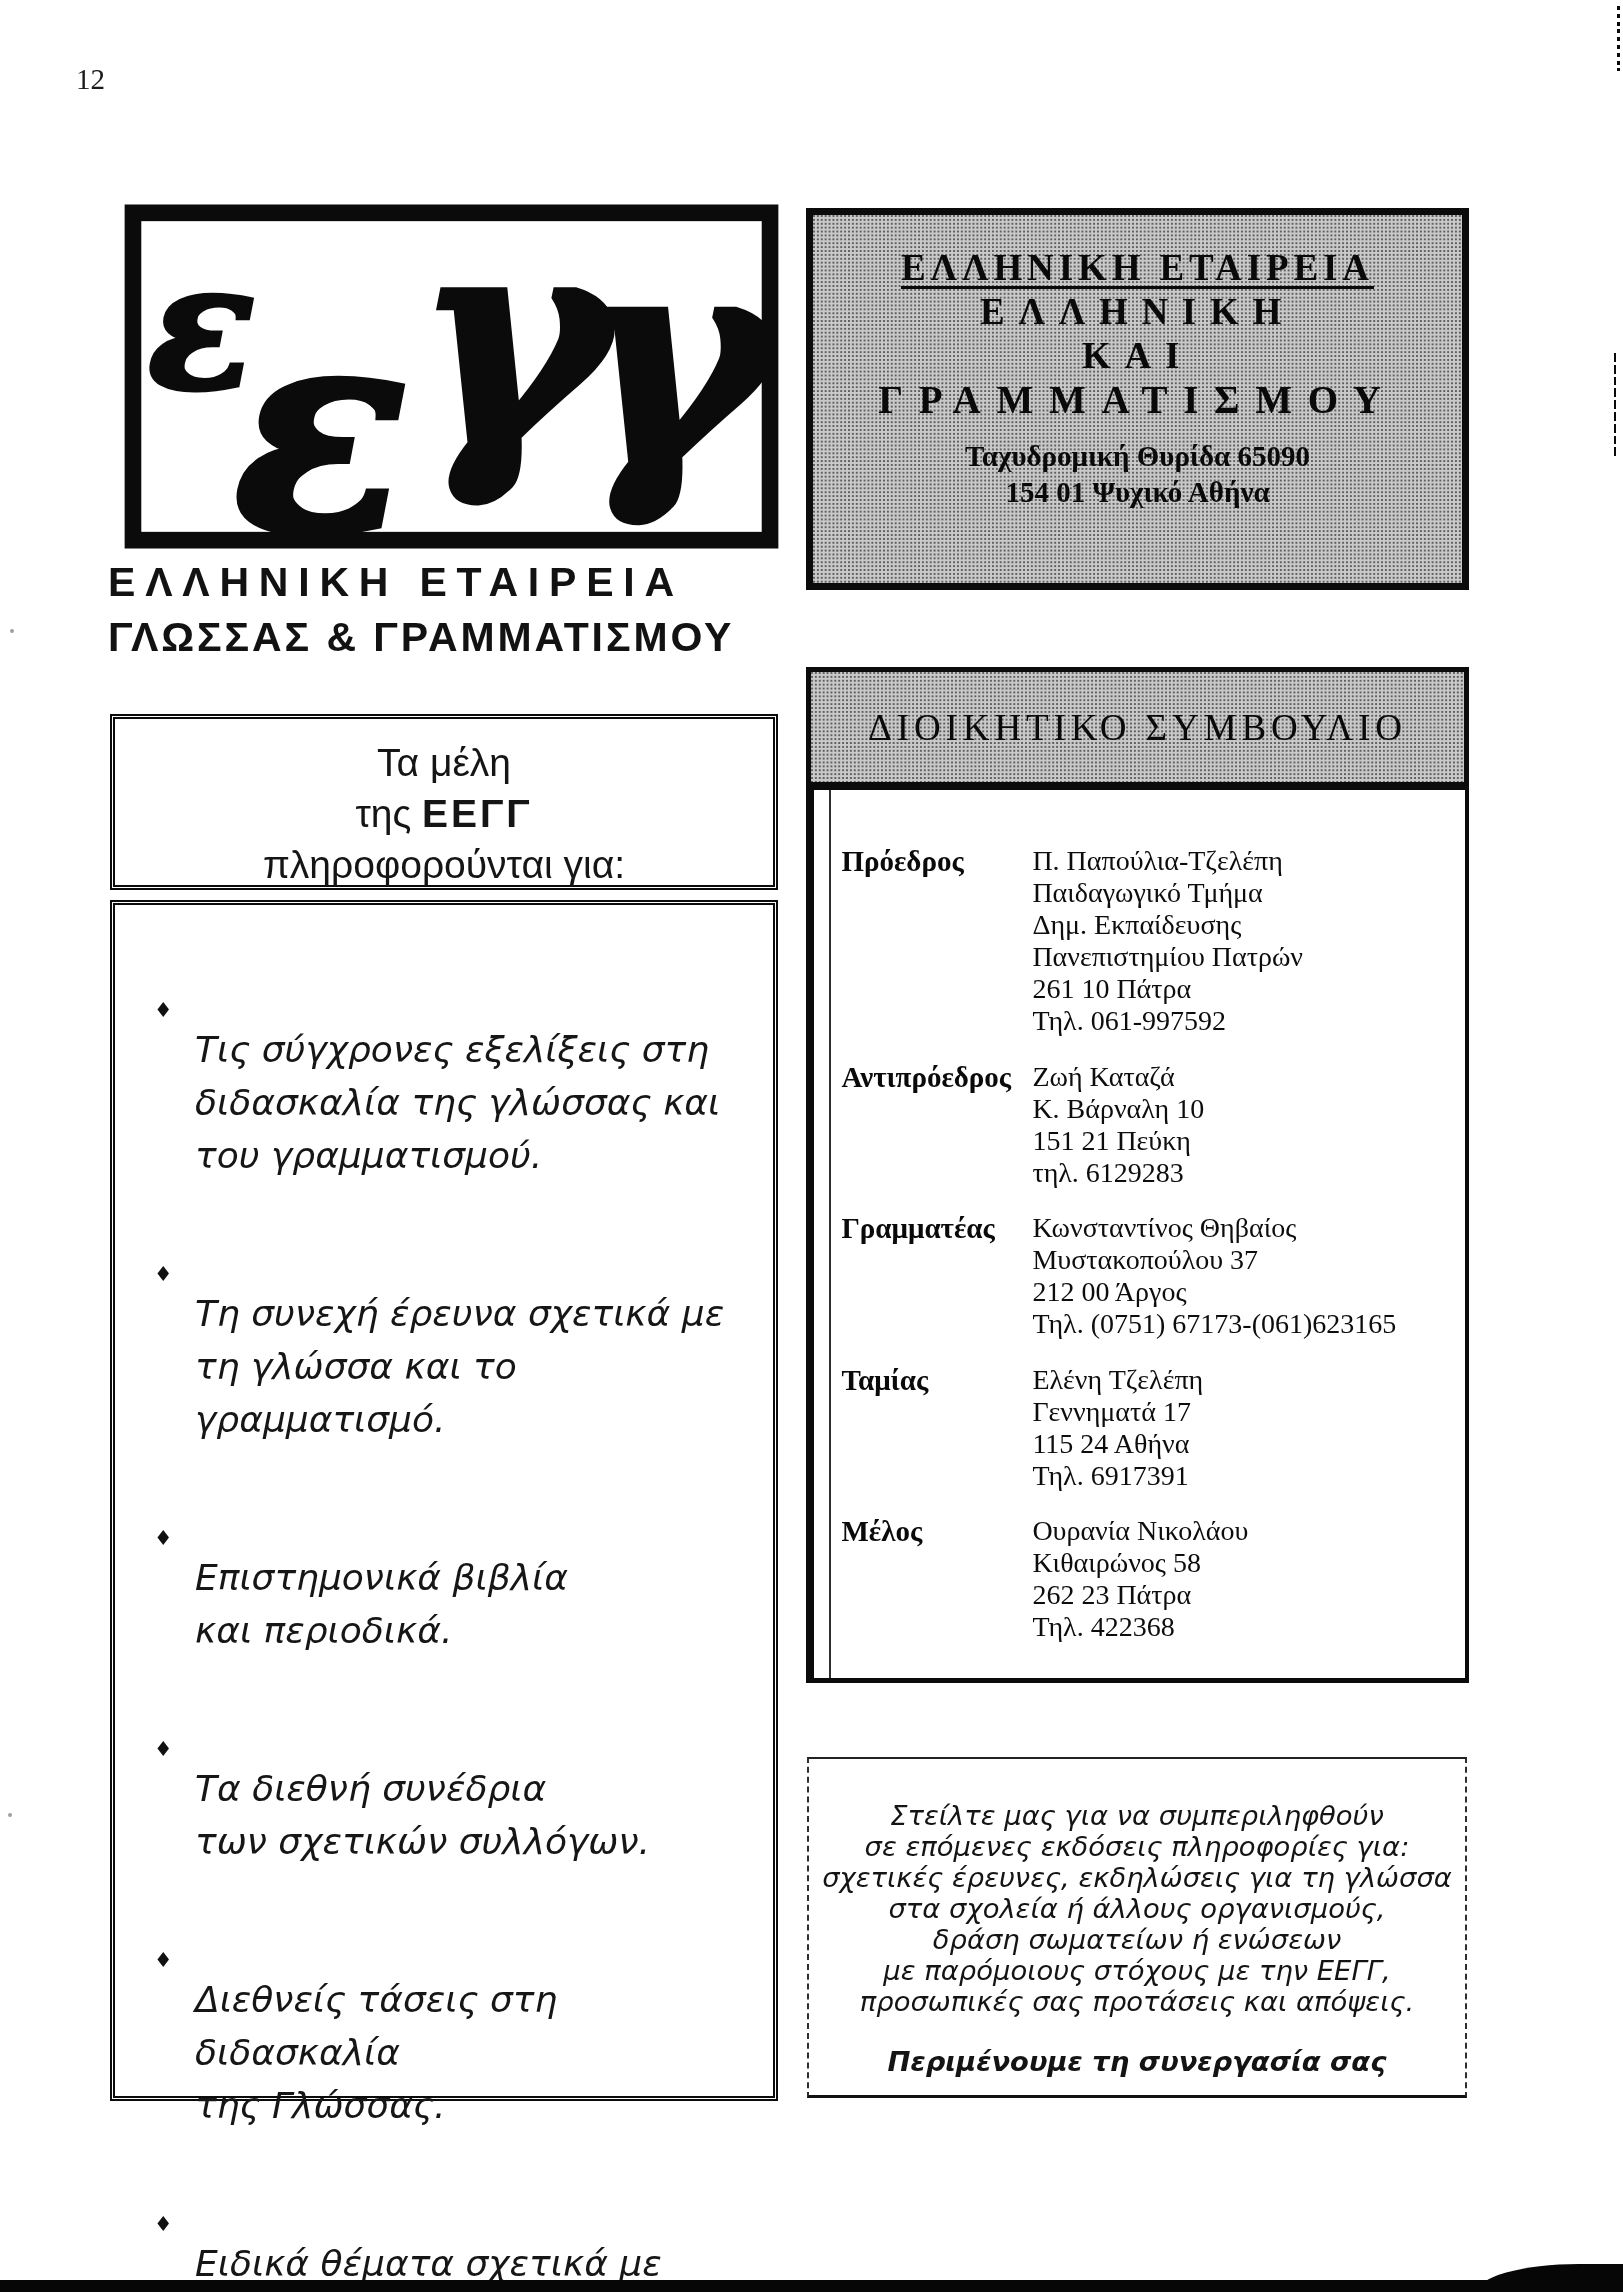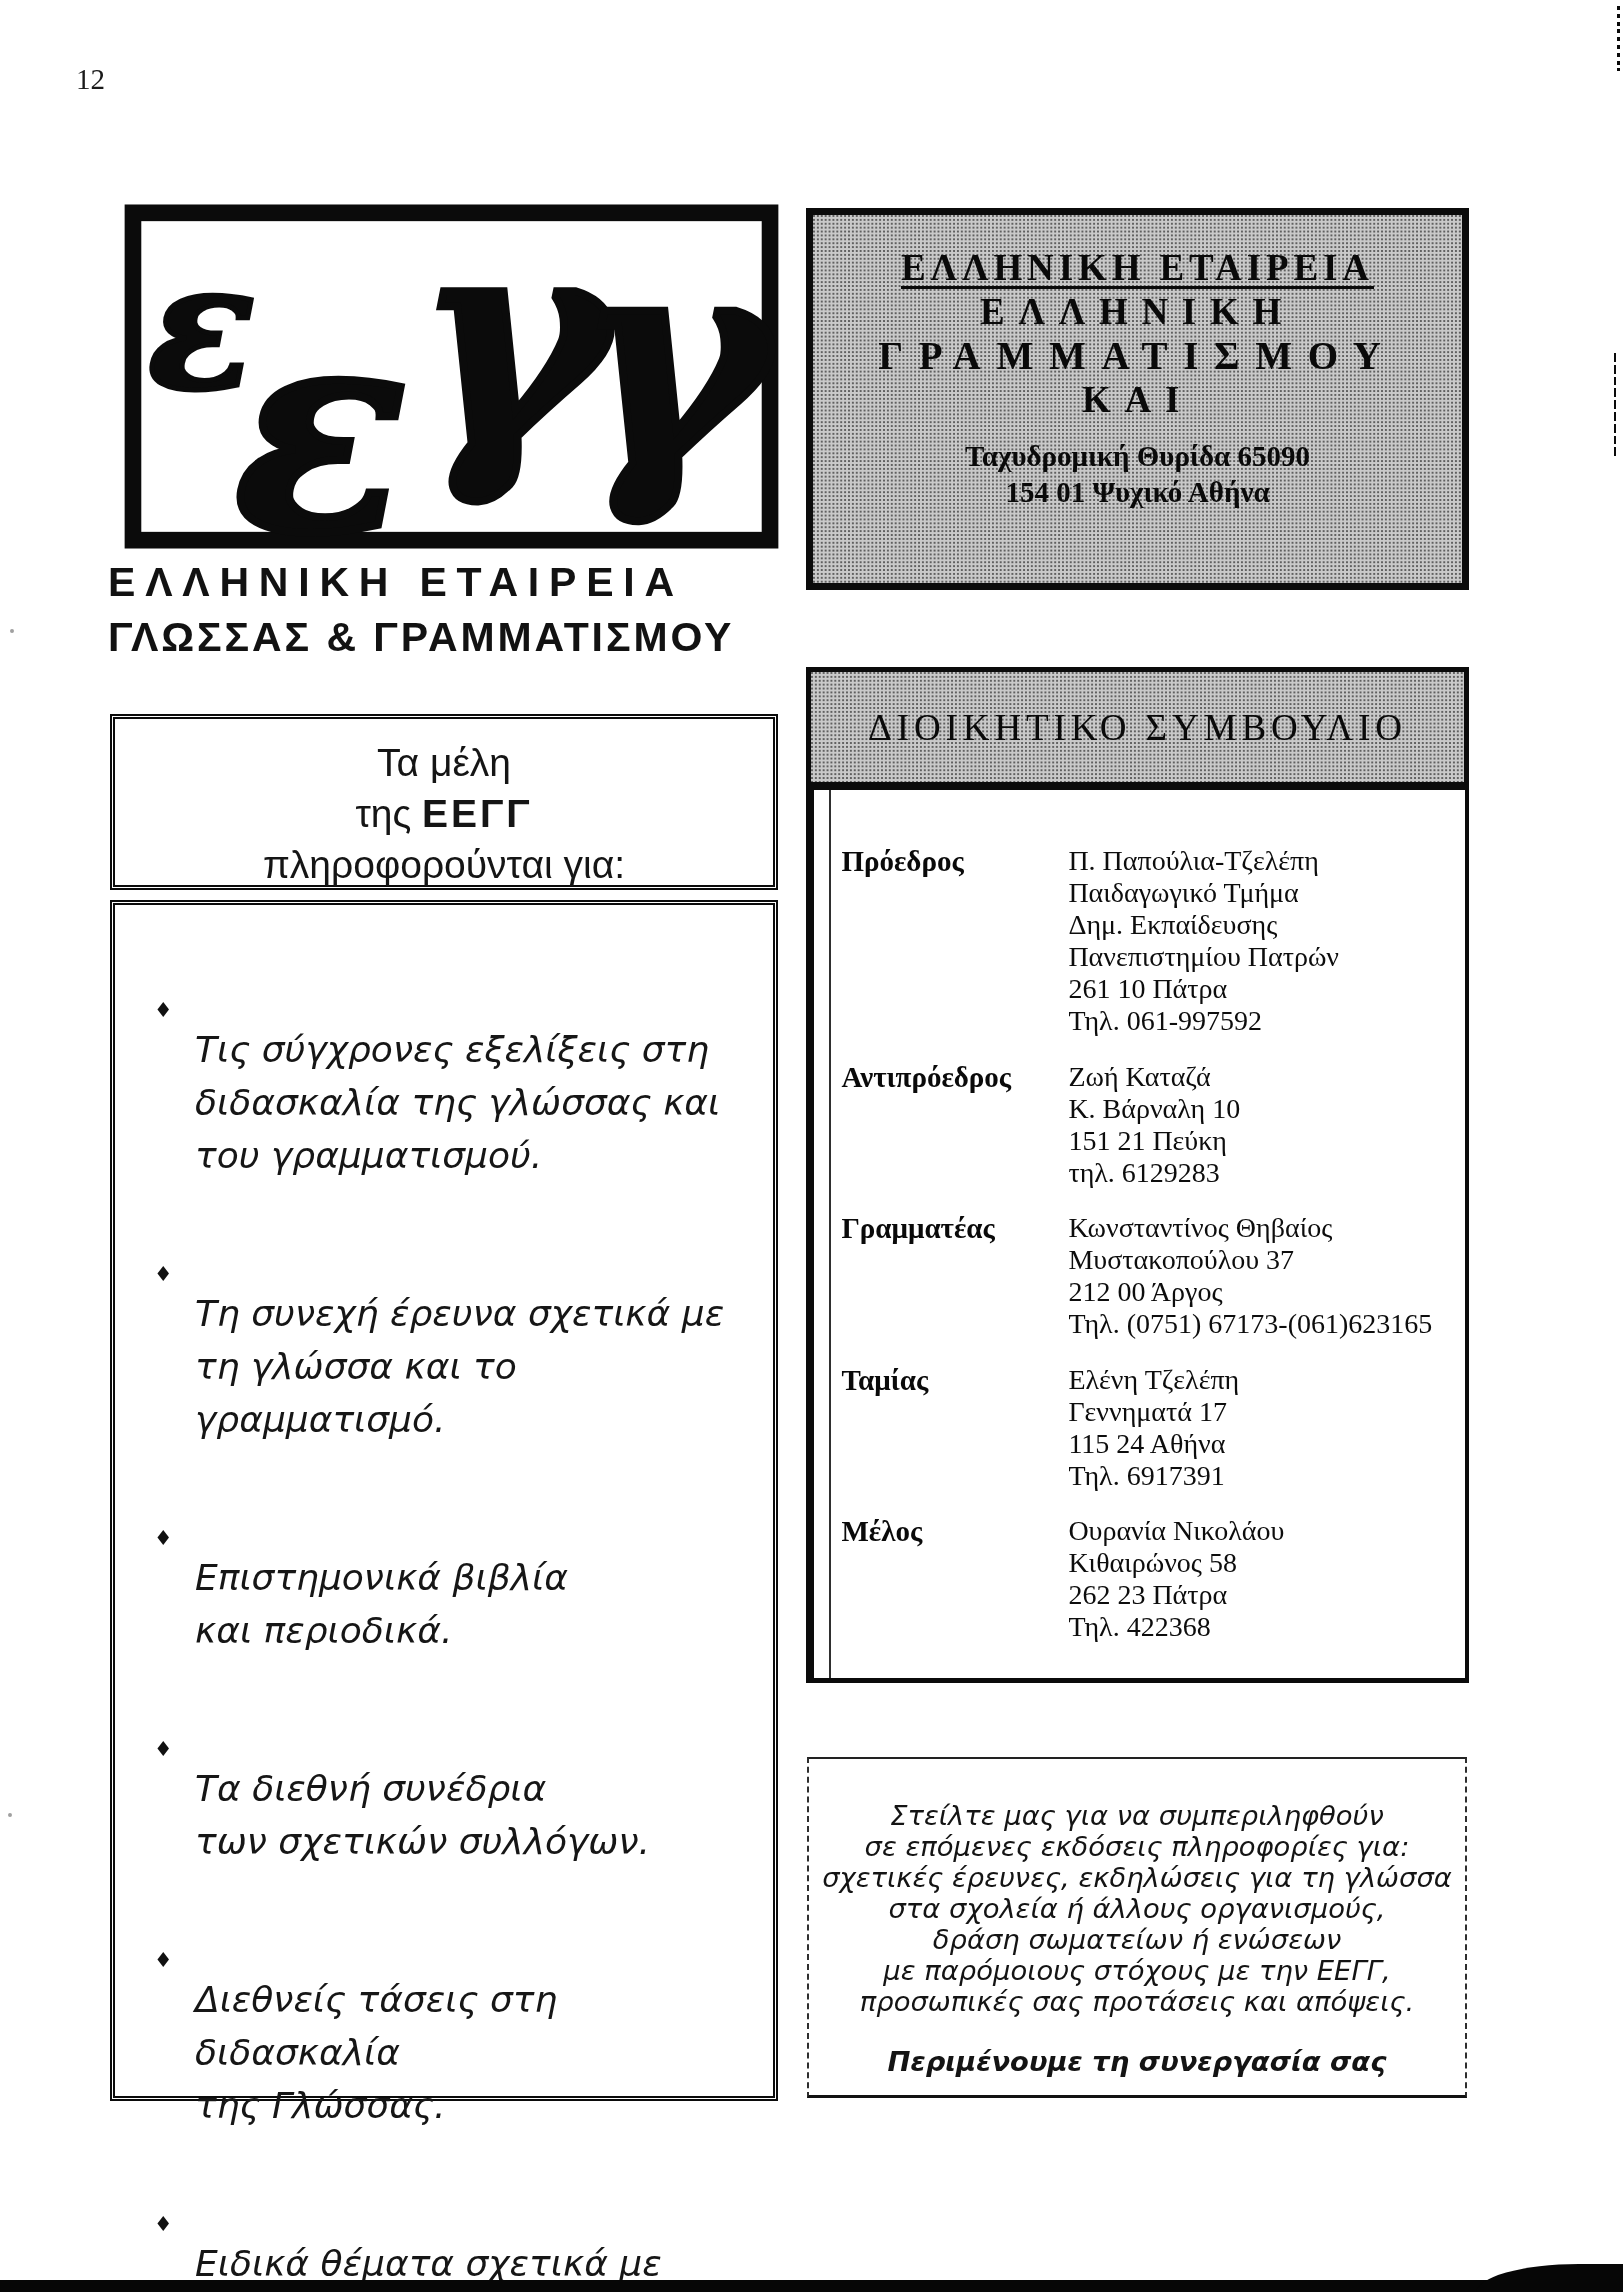--- a/index.html
+++ b/index.html
@@ -76,21 +76,21 @@
   }
   .board-title{font-weight:normal;font-size:37px;letter-spacing:4.9px;color:#0a0a0a;}
 
   .board-box{
     left:806px;top:786px;width:663px;height:897px;
     border:4.9px solid #0b0b0b;border-left-width:8.8px;border-bottom-width:5.9px;
     box-sizing:border-box;
     padding:55px 17.6px 0 27.4px;
   }
   .board-box::before{content:"";position:absolute;left:14.7px;top:0;bottom:0;width:2px;background:#0b0b0b;opacity:.85;}
-  .board-row{display:flex;margin-bottom:23.5px;gap:36px;}
+  .board-row{display:flex;margin-bottom:23.5px;}
   .board-role{width:191px;flex:0 0 191px;font-weight:bold;font-size:29px;line-height:32px;color:#0a0a0a;}
   .board-details{font-size:28px;line-height:32px;color:#0d0d0d;white-space:pre-line;}
 
   
   .invitation-box{
     left:807px;top:1757px;width:660px;height:341px;
     border:2px dashed #2e2e2e;border-top:2.9px solid #222;border-bottom:3.9px solid #111;
     box-sizing:border-box;text-align:center;padding-top:41px;
     font-family:"DejaVu Sans","Liberation Sans",sans-serif;
     font-style:italic;color:#141414;
@@ -127,22 +127,22 @@
   </div>
 
   <div class="abs logo-caption">
     <div class="cap1">ΕΛΛΗΝΙΚΗ ΕΤΑΙΡΕΙΑ</div>
     <div class="cap2">ΓΛΩΣΣΑΣ &amp; ΓΡΑΜΜΑΤΙΣΜΟΥ</div>
   </div>
 
   <div class="abs society-box halftone">
     <div class="soc-line soc-t1">ΕΛΛΗΝΙΚΗ ΕΤΑΙΡΕΙΑ</div>
     <div class="soc-line soc-t2">ΕΛΛΗΝΙΚΗ</div>
+    <div class="soc-line soc-t3">ΚΑΙ</div>
     <div class="soc-line soc-t4">ΓΡΑΜΜΑΤΙΣΜΟΥ</div>
-    <div class="soc-line soc-t3">ΚΑΙ</div>
     <div class="soc-addr">
       <div class="soc-a">Ταχυδρομική Θυρίδα 65090</div>
       <div class="soc-a">154 01  Ψυχικό Αθήνα</div>
     </div>
   </div>
 
   <div class="abs members-header-box">
     <div class="mh-line">Τα μέλη</div>
     <div class="mh-line"><span>της </span><span class="mh-acronym">ΕΕΓΓ</span></div>
     <div class="mh-line">πληροφορούνται για:</div>

